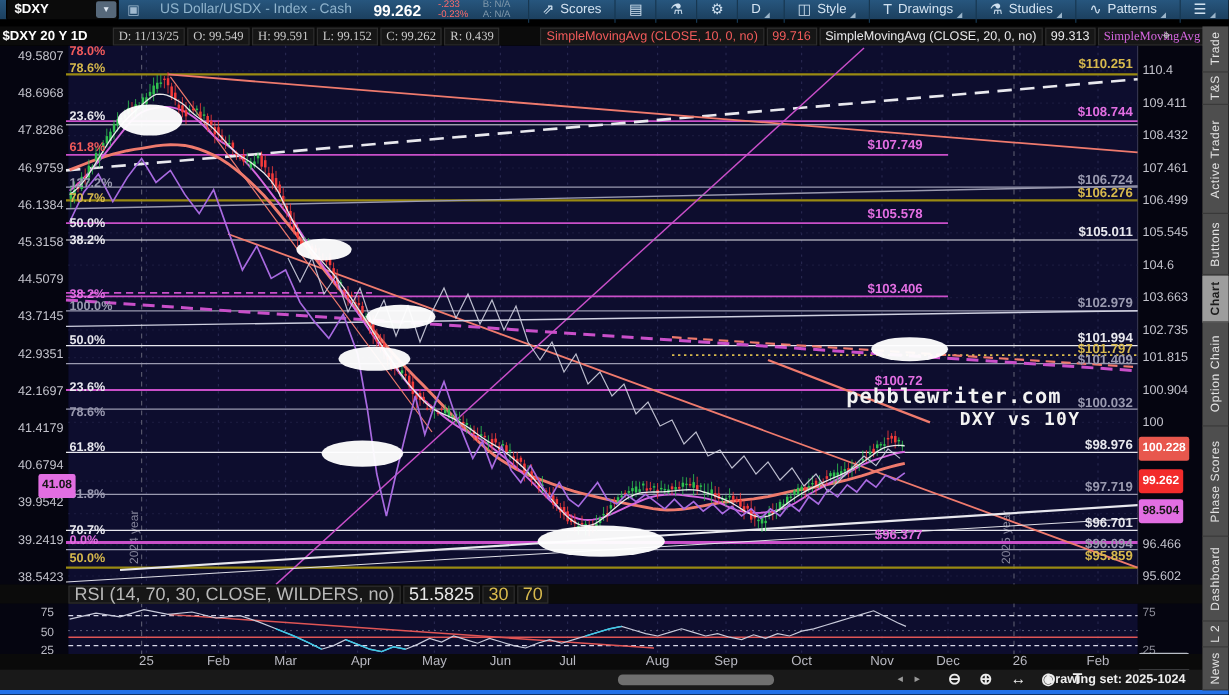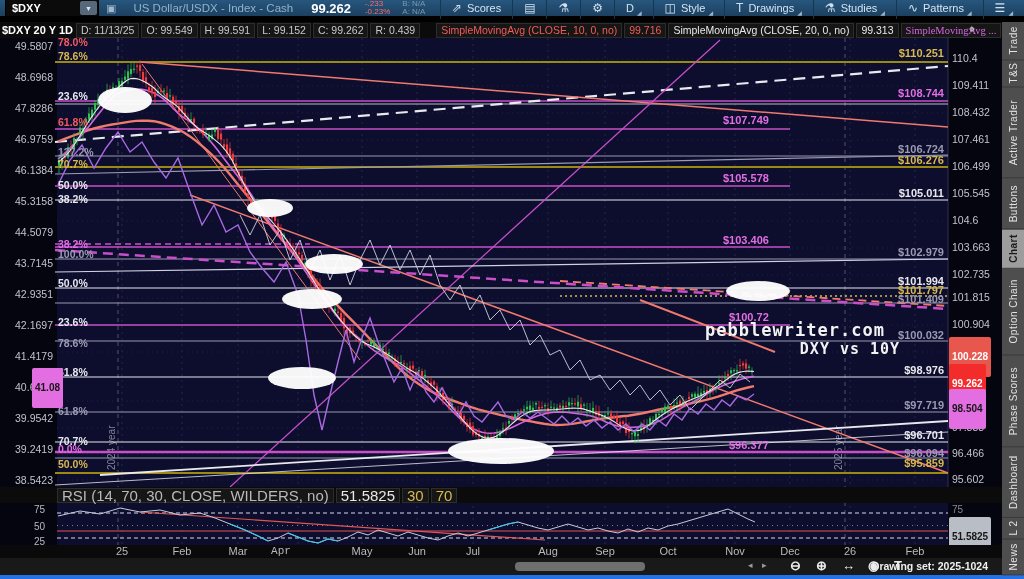--- a/index.html
+++ b/index.html
@@ -20,36 +20,36 @@
   .stack{display:flex;flex-direction:column;line-height:8px;font-size:8px;margin:0 6px;}
   .stack.red{color:#ff6b6b;}
   .stack.gray{color:#7f98ab;}
   .tbspacer{flex:1;}
   .tool{display:flex;align-items:center;gap:5px;padding:0 11px;height:22px;
         border-left:1px solid #173751;cursor:default;white-space:nowrap;}
   .tool .g{font-size:12px;color:#cfe0ef;}
   .tool .caret{font-size:6px;color:#9ab4c9;align-self:flex-end;margin:0 0 3px -2px;}
   
   .chead{position:absolute;left:0;top:22px;width:1002px;height:16px;background:#0b0b0b;
-         display:flex;align-items:center;font-size:10.5px;color:#c9c9c9;gap:0;padding-left:2px;
+         display:flex;align-items:center;font-size:10.5px;color:#c9c9c9;gap:18px;padding-left:2px;
          box-sizing:border-box;}
   .chead .title{color:#fff;font-weight:bold;font-size:11px;margin-right:3px;white-space:nowrap;}
   .cbox{background:#161616;border:1px solid #2d2d2d;padding:0 4px;height:13px;line-height:13px;
         white-space:nowrap;}
   .cursor-ico{position:absolute;left:952px;top:22px;width:40px;color:#cfcfcf;font-size:12px;
         text-align:center;}
   
   .chartsvg{position:absolute;left:0;top:38px;}
   
   .rsihead{position:absolute;left:0;top:487px;width:1002px;height:16px;background:#0b0b0b;
            display:flex;align-items:center;gap:2px;padding-left:57px;font-size:15px;
            box-sizing:border-box;color:#b9b9b9;}
   
   .badge{position:absolute;height:12px;line-height:12px;font-size:10px;font-weight:bold;
-         text-align:center;border-radius:2px;padding:14px 3px;}
+         text-align:center;border-radius:2px;padding:4px 3px;margin-top:27px;}
   
   .taxis{position:absolute;left:0;top:545px;width:1002px;height:13px;background:#0a0a0a;}
   .taxis span{position:absolute;top:0;transform:translateX(-50%);color:#b9b9c2;font-size:11px;}
   
   .bbar{position:absolute;left:0;top:558px;width:1002px;height:17px;background:#191919;}
   .bbar .handle{position:absolute;left:515px;top:4px;width:130px;height:9px;background:#6f6f6f;
         border-radius:4px;}
   .bbar .arr{position:absolute;top:2px;color:#9a9a9a;font-size:9px;}
   .bbar .ico{position:absolute;top:0px;color:#ececec;font-size:13px;font-weight:bold;}
   .bbar .status{position:absolute;right:14px;top:2px;color:#efefef;font-size:10.5px;font-weight:bold;}
@@ -124,21 +124,21 @@
         </span>
         <span class="tool">
           <span class="g">☰</span>
           <span class="caret">◢</span>
         </span>
       </span>
   </div>
 
   <div class="chead">
     <span class="title">$DXY 20 Y 1D</span>
-    <span id="ohlc" style="display:flex;gap:2px;">
+    <span id="ohlc" style="display:flex;gap:2px;font-family:Liberation Serif, serif;">
         <span class="cbox">D: 11/13/25</span>
         <span class="cbox">O: 99.549</span>
         <span class="cbox">H: 99.591</span>
         <span class="cbox">L: 99.152</span>
         <span class="cbox">C: 99.262</span>
         <span class="cbox">R: 0.439</span>
       </span>
     <span id="studies" style="display:flex;gap:2px;padding-left:16px;">
         <span class="cbox" style="color: rgb(242, 91, 91);">SimpleMovingAvg (CLOSE, 10, 0, no)</span>
         <span class="cbox" style="color: rgb(242, 91, 91);">99.716</span>
@@ -809,21 +809,21 @@
       <div class="badge" style="left: 949px; top: 337px; background: rgb(232, 87, 77); color: rgb(255, 255, 255);">100.228</div>
       <div class="badge" style="left: 949px; top: 364px; background: rgb(243, 43, 43); color: rgb(255, 255, 255);">99.262</div>
       <div class="badge" style="left: 949px; top: 389px; background: rgb(226, 110, 226); color: rgb(22, 22, 22);">98.504</div>
       <div class="badge" style="left: 949px; top: 517px; background: rgb(185, 190, 198); color: rgb(22, 22, 22);">51.5825</div>
     </div>
 
   <div class="taxis" id="taxis">
       <span style="left: 122px;">25</span>
       <span style="left: 182px;">Feb</span>
       <span style="left: 238px;">Mar</span>
-      <span style="left: 281px; font-family: Liberation Mono, monospace;">Apr</span>
+      <span style="left: 301px;">Apr</span>
       <span style="left: 362px;">May</span>
       <span style="left: 417px;">Jun</span>
       <span style="left: 473px;">Jul</span>
       <span style="left: 548px;">Aug</span>
       <span style="left: 605px;">Sep</span>
       <span style="left: 668px;">Oct</span>
       <span style="left: 735px;">Nov</span>
       <span style="left: 790px;">Dec</span>
       <span style="left: 850px;">26</span>
       <span style="left: 915px;">Feb</span>

